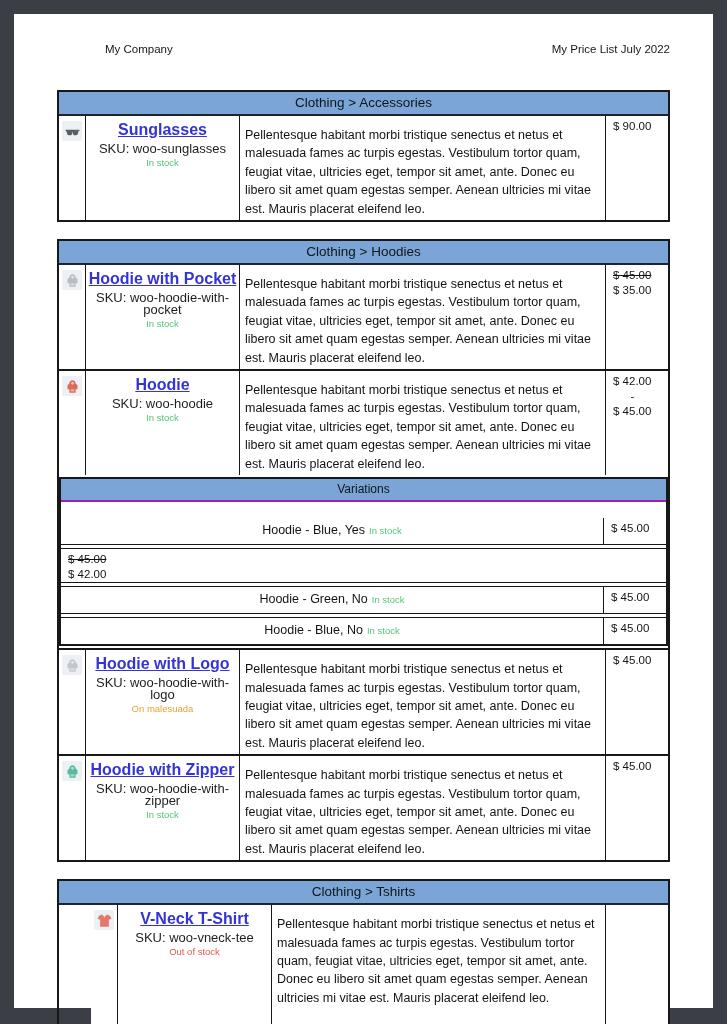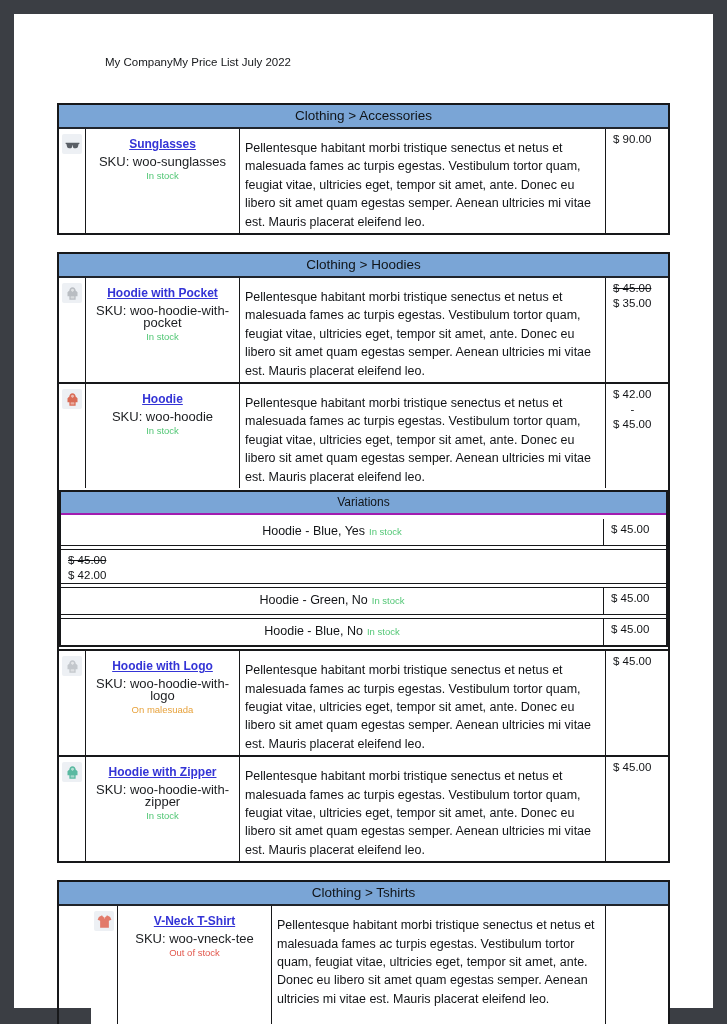--- a/index.html
+++ b/index.html
@@ -8,21 +8,21 @@
     background:#3b3e44;
     font-family:"Liberation Sans", sans-serif;
     -webkit-font-smoothing:antialiased;
   }
   .viewer{position:relative;width:727px;height:1024px;background:#3b3e44;}
   .page{
     position:absolute;left:14px;top:14px;width:699px;height:994px;
     background:#ffffff;box-sizing:border-box;padding:0 43px;
   }
   .doc-header{
-    margin-top:42px;display:flex;align-items:baseline;
+    margin-top:29px;display:flex;justify-content:space-between;align-items:baseline;
     font-size:11.5px;color:#15171a;padding-left:48px;
   }
   .sections{display:block;}
   .section{border:2px solid #17181a;margin-top:17px;}
   .section:first-child{margin-top:35px;}
   .section-title{
     background:#7aa5d6;border-bottom:2px solid #20242b;
     height:22px;line-height:22px;text-align:center;
     font-size:13.5px;color:#101418;
   }
@@ -35,21 +35,21 @@
   .cell{border-right:1.5px solid #17181a;box-sizing:border-box;}
   .cell:last-child{border-right:none;}
   .icon-cell{display:flex;justify-content:center;padding-top:5px;}
   .thumb{
     width:20px;height:20px;background:#edf0f4;border-radius:2px;
     display:flex;align-items:center;justify-content:center;flex:0 0 auto;
   }
   .thumb svg{width:15px;height:15px;display:block;}
   .name-cell{text-align:center;padding-top:5px;}
   .product-link{
-    color:#3434d6;text-decoration:underline;font-size:12px;font-weight:600;
+    color:#3434d6;text-decoration:underline;font-size:16px;font-weight:600;
     display:inline-block;line-height:15px;
   }
   .sku{font-size:13px;color:#1c1e21;margin-top:4px;line-height:12px;}
   .stock{font-size:9.5px;margin-top:2px;line-height:12px;}
   .stock-in{color:#53c776;}
   .stock-out{color:#e2574c;}
   .stock-backorder{color:#e7a23c;}
   .desc-cell{
     font-size:12.5px;line-height:18.4px;color:#111316;
     padding:10px 4px 2px 5px;
@@ -61,21 +61,21 @@
   .variations{border:2px solid #17181a;margin:2px 0;}
   .variations-title{
     background:#7aa5d6;border-bottom:2px solid #a21caf;
     height:21px;line-height:21px;text-align:center;font-size:12px;color:#101418;
   }
   .var-row{
     display:grid;grid-template-columns:1fr 62px;
     border-top:1px solid #17181a;border-bottom:1px solid #17181a;
     margin-top:3px;min-height:26px;background:#fff;
   }
-  .var-row:first-of-type{margin-top:4px;border-top:none;}
+  .var-row:first-of-type{margin-top:16px;border-top:none;}
   .var-row:last-of-type{border-bottom:none;}
   .var-label-cell{
     text-align:center;font-size:12.5px;color:#111316;
     padding-top:5px;border-right:1.5px solid #17181a;box-sizing:border-box;
   }
   .var-stock{font-size:9.5px;margin-left:4px;}
   .sym-defs{position:absolute;width:0;height:0;overflow:hidden;}
 </style>
 </head>
 <body>

